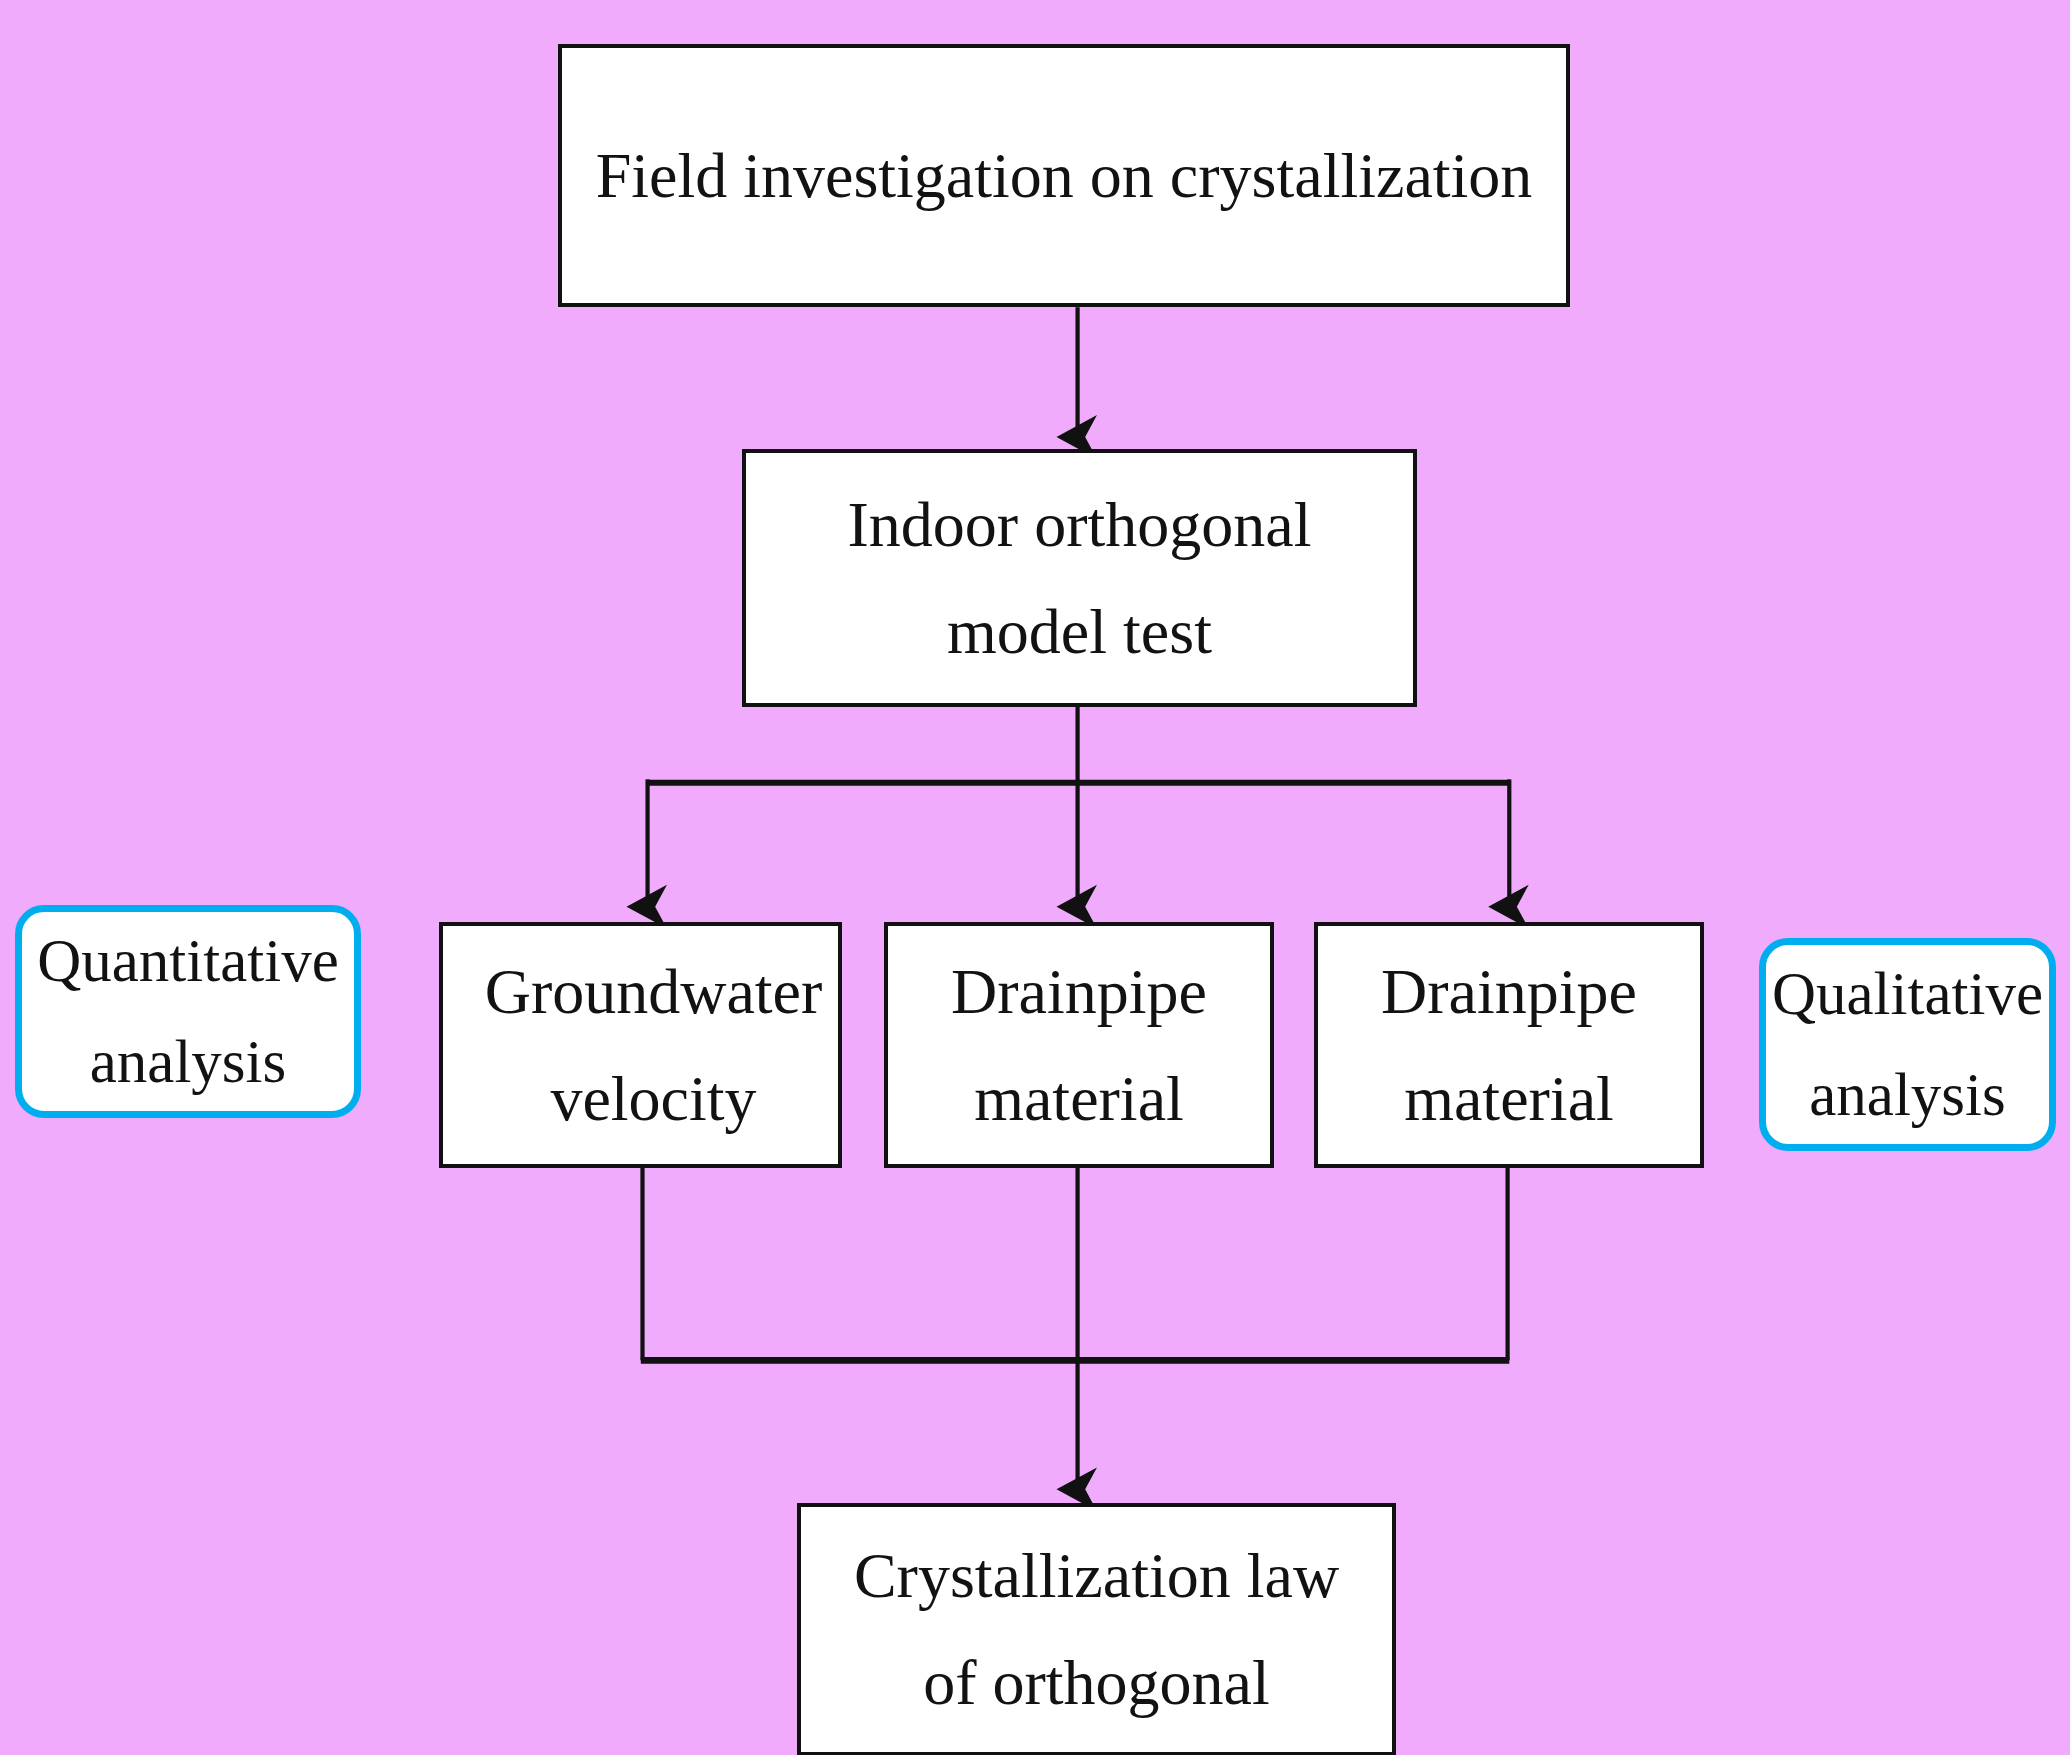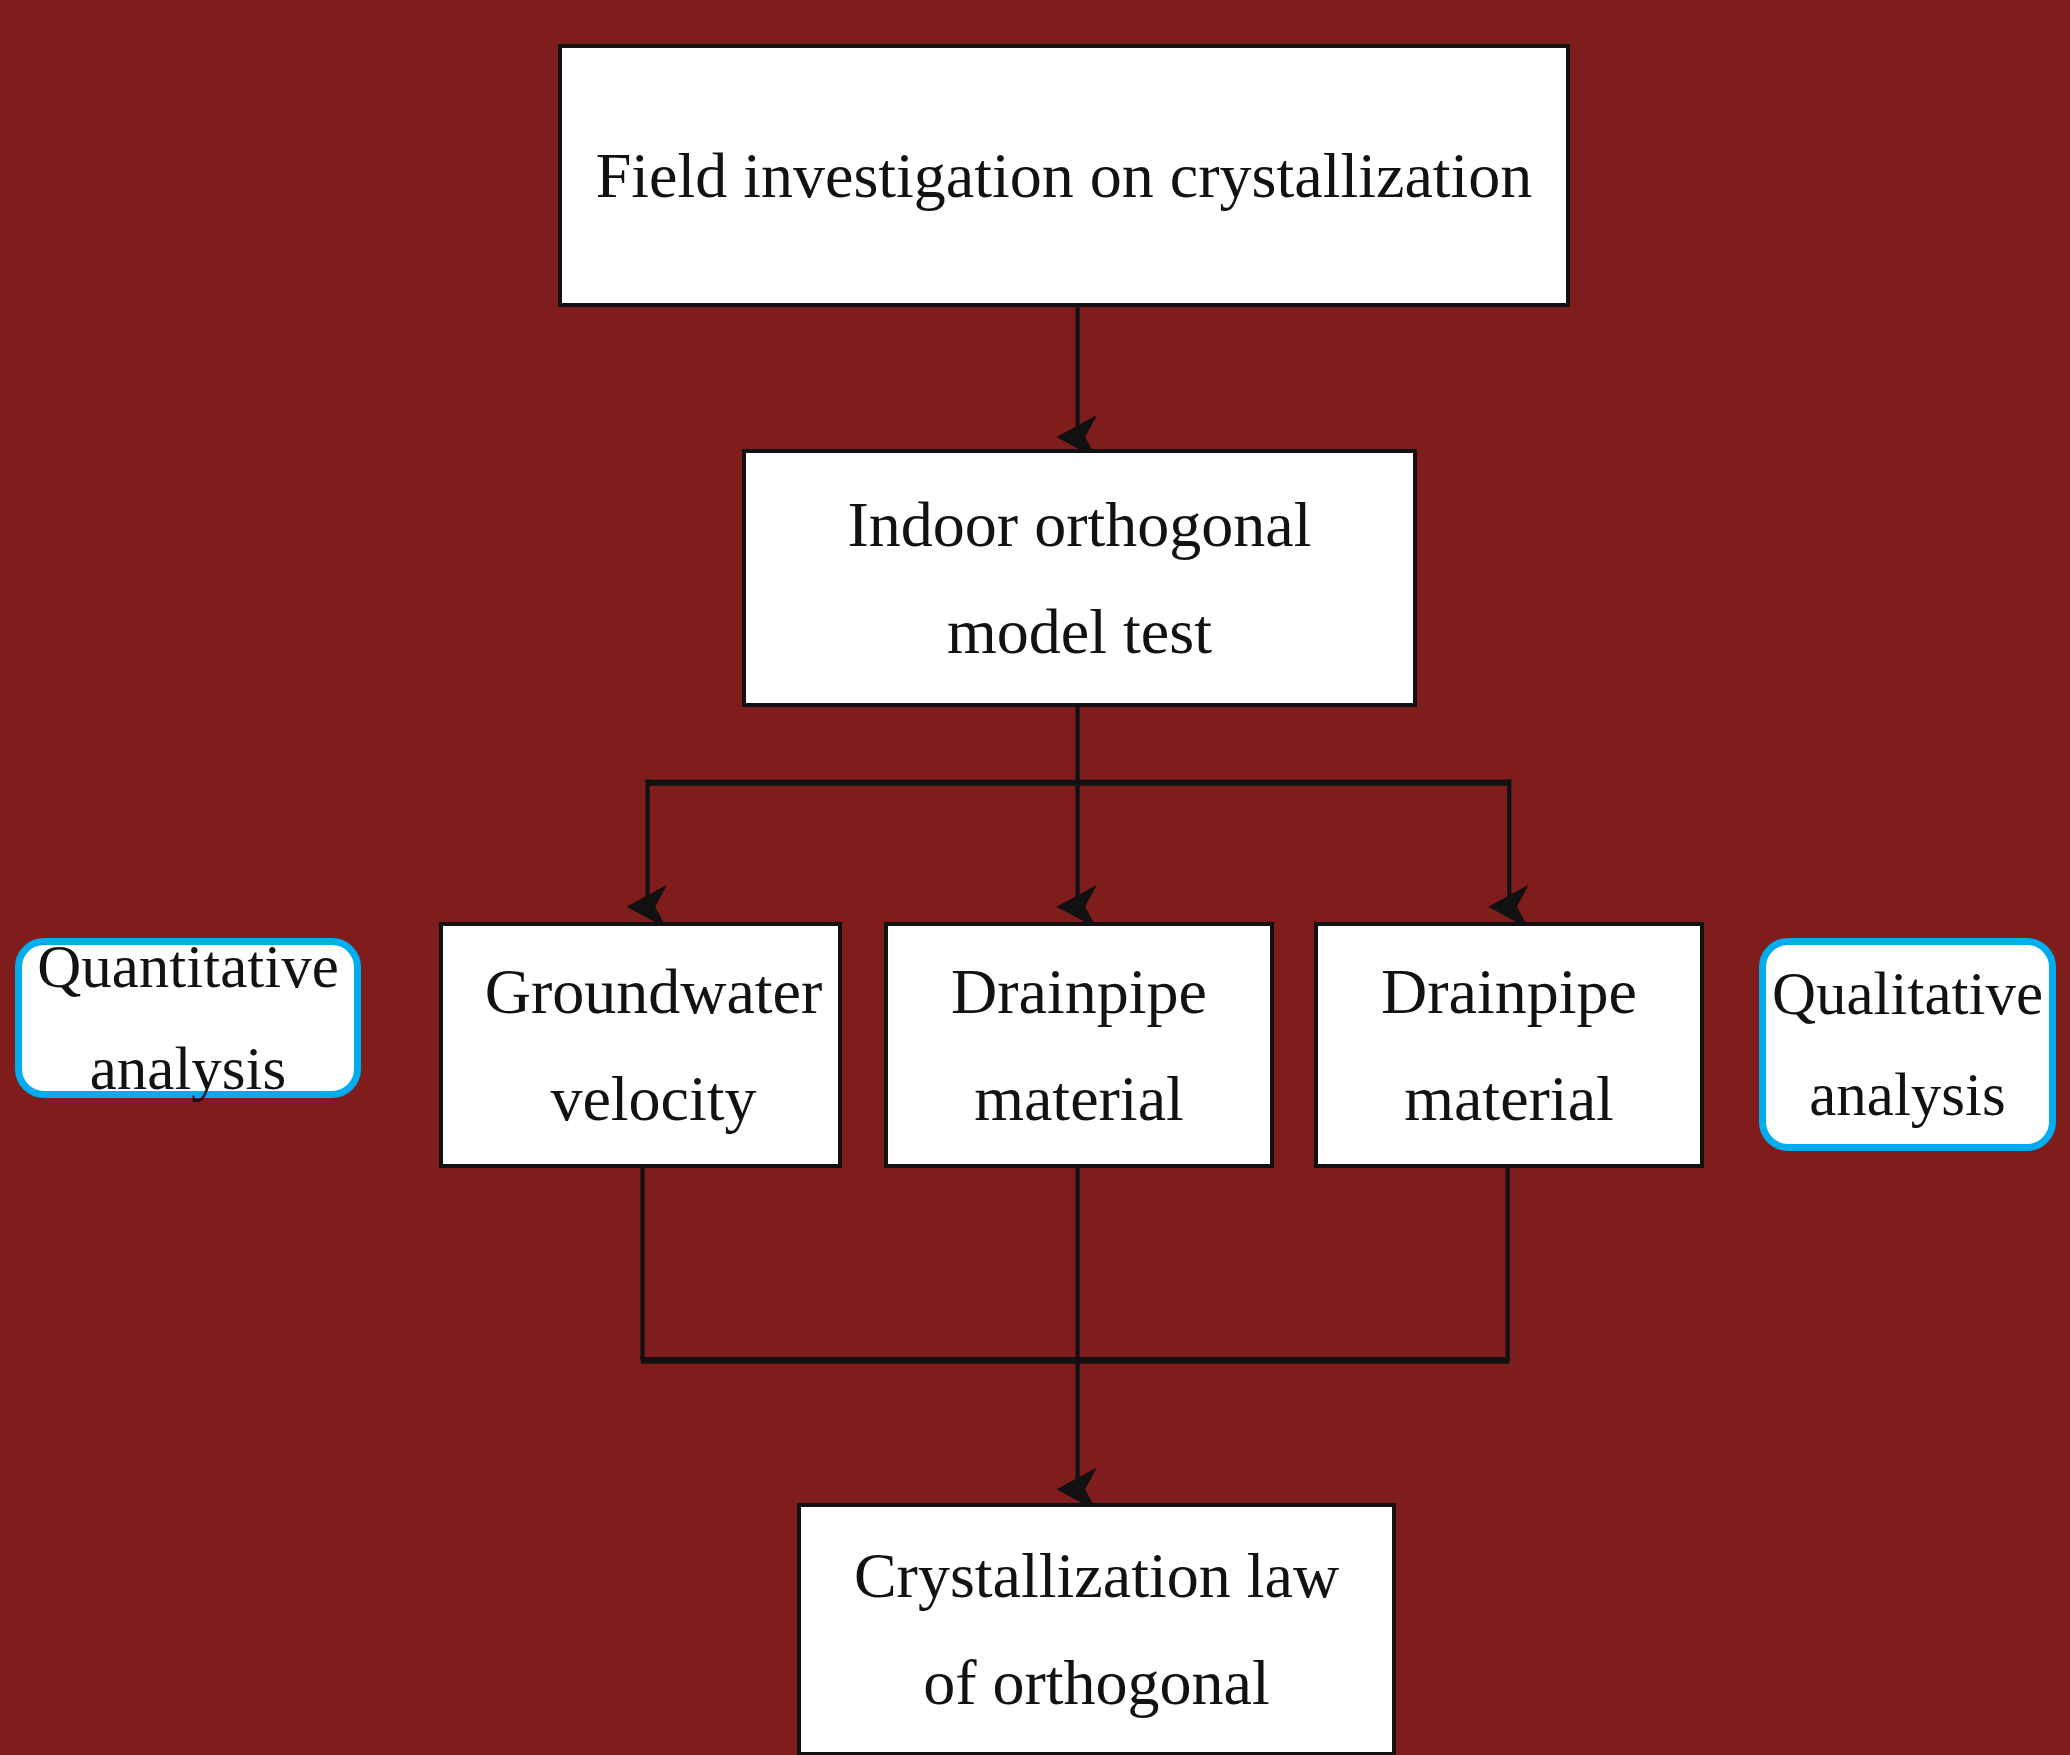--- a/index.html
+++ b/index.html
@@ -8,21 +8,21 @@
     padding: 0;
     background: #ffffff;
   }
   body {
     font-family: "Liberation Serif", "DejaVu Serif", serif;
   }
   #stage {
     position: relative;
     width: 2070px;
     height: 1756px;
-    background: #7f1d1d;
+    background: #f0abfc;
     overflow: hidden;
   }
   #wiring {
     position: absolute;
     inset: 0;
     width: 2070px;
     height: 1756px;
     pointer-events: none;
   }
   .node {
@@ -51,21 +51,21 @@
   .node .line + .line {
     margin-top: 0.62em;
   }
 
   
   #node-field        { left: 558px;  top: 44px;   width: 1012px; height: 263px; font-size: 64px; }
   #node-indoor       { left: 742px;  top: 449px;  width: 675px;  height: 258px; font-size: 64px; font-family: Liberation Serif, serif; }
   #node-groundwater  { left: 439px;  top: 922px; width: 403px;  height: 246px; font-size: 64px; padding-left: 26px; }
   #node-diameter     { left: 884px; top: 922px; width: 390px;  height: 246px; font-size: 64px; }
   #node-material     { left: 1314px; top: 922px; width: 390px;  height: 246px; font-size: 64px; }
-  #node-quantitative { left: 15px;   top: 938px; width: 346px;  height: 160px; font-size: 61px; }
+  #node-quantitative { left: 15px;   top: 905px; width: 346px;  height: 213px; font-size: 61px; }
   #node-qualitative  { left: 1759px; top: 938px; width: 297px;  height: 213px; font-size: 61px; align-items: center; }
   #node-crystal      { left: 797px;  top: 1503px; width: 599px;  height: 253px; font-size: 64px; }
 </style>
 </head>
 <body>
 
 <div id="stage">
 
   <svg id="wiring" viewBox="0 0 2455 2082">
     <defs>

